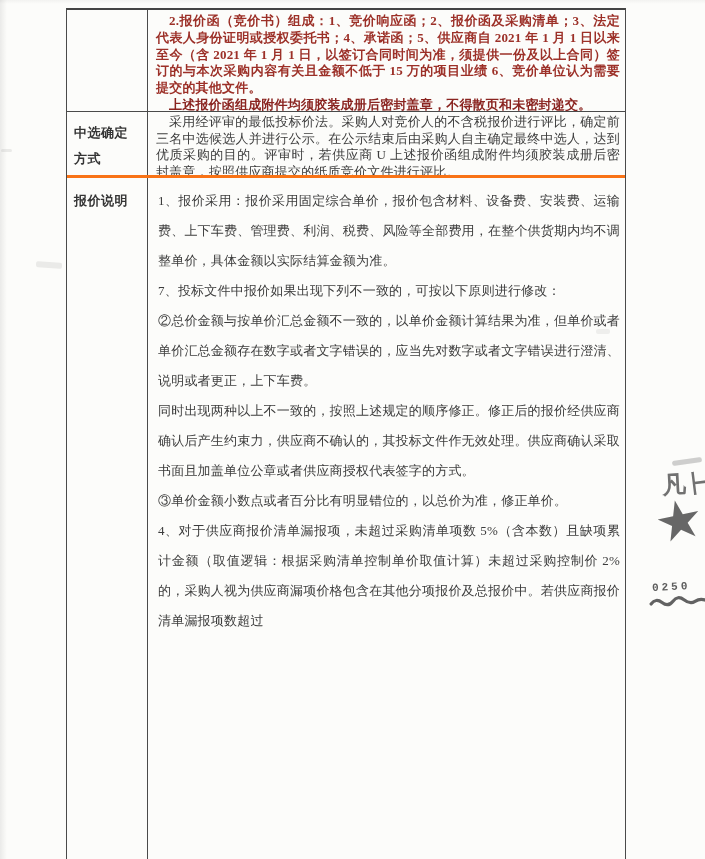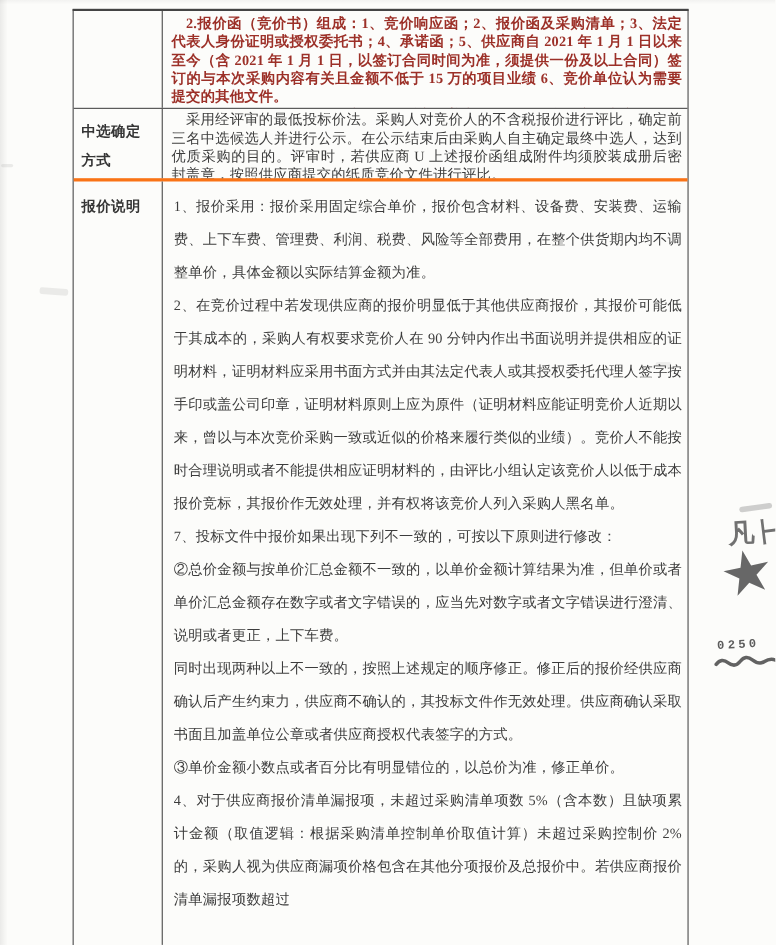--- a/index.html
+++ b/index.html
@@ -16,21 +16,21 @@
   .edge-shade-top{position:absolute;left:0;top:0;width:705px;height:4px;
     background:linear-gradient(180deg,rgba(0,0,0,.04),rgba(0,0,0,0));}
 
   
   .doc-table{
     position:absolute;left:66px;top:8px;width:560px;height:851px;
     border-left:1px solid #4a4a4a;border-right:1px solid #4a4a4a;border-top:2px solid #444;
     box-sizing:border-box;
   }
   .row{display:flex;box-sizing:border-box;}
-  .row1{height:89px;border-bottom:1px solid #4a4a4a;}
+  .row1{height:102px;border-bottom:1px solid #4a4a4a;}
   .row2{height:66px;border-bottom:3px solid #f97316;}
   .row3{height:694px;}
   .cell{box-sizing:border-box;}
   .label-cell{
     width:81px;flex:0 0 81px;border-right:1px solid #4a4a4a;
     font-size:13px;font-weight:bold;color:#353535;
     padding:8px 6px 0 7px;line-height:26px;letter-spacing:.5px;
   }
   .label-center{padding-top:10px;}
   .content-cell{flex:1 1 auto;overflow:hidden;}
@@ -111,21 +111,20 @@
       <div class="cell label-cell">中选确定方式</div>
       <div class="cell content-cell">
         <p class="plain-tight">采用经评审的最低投标价法。采购人对竞价人的不含税报价进行评比，确定前三名中选候选人并进行公示。在公示结束后由采购人自主确定最终中选人，达到优质采购的目的。评审时，若供应商 U 上述报价函组成附件均须胶装成册后密封盖章，按照供应商提交的纸质竞价文件进行评比。</p>
       </div>
     </div>
 
     <div class="row row3">
       <div class="cell label-cell label-center">报价说明</div>
       <div class="cell content-cell">
         <p class="clause">1、报价采用：报价采用固定综合单价，报价包含材料、设备费、安装费、运输费、上下车费、管理费、利润、税费、风险等全部费用，在整个供货期内均不调整单价，具体金额以实际结算金额为准。</p>
-        <p class="clause">2、在竞价过程中若发现供应商的报价明显低于其他供应商报价，其报价可能低于其成本的，采购人有权要求竞价人在 90 分钟内作出书面说明并提供相应的证明材料，证明材料应采用书面方式并由其法定代表人或其授权委托代理人签字按手印或盖公司印章，证明材料原则上应为原件（证明材料应能证明竞价人近期以来，曾以与本次竞价采购一致或近似的价格来履行类似的业绩）。竞价人不能按时合理说明或者不能提供相应证明材料的，由评比小组认定该竞价人以低于成本报价竞标，其报价作无效处理，并有权将该竞价人列入采购人黑名单。</p>
         <p class="clause">7、投标文件中报价如果出现下列不一致的，可按以下原则进行修改：</p>
         <p class="clause">②总价金额与按单价汇总金额不一致的，以单价金额计算结果为准，但单价或者单价汇总金额存在数字或者文字错误的，应当先对数字或者文字错误进行澄清、说明或者更正，上下车费。</p>
         <p class="clause">同时出现两种以上不一致的，按照上述规定的顺序修正。修正后的报价经供应商确认后产生约束力，供应商不确认的，其投标文件作无效处理。供应商确认采取书面且加盖单位公章或者供应商授权代表签字的方式。</p>
         <p class="clause">③单价金额小数点或者百分比有明显错位的，以总价为准，修正单价。</p>
         <p class="clause">4、对于供应商报价清单漏报项，未超过采购清单项数 5%（含本数）且缺项累计金额（取值逻辑：根据采购清单控制单价取值计算）未超过采购控制价 2%的，采购人视为供应商漏项价格包含在其他分项报价及总报价中。若供应商报价清单漏报项数超过</p>
       </div>
     </div>
 
   </div>
 

